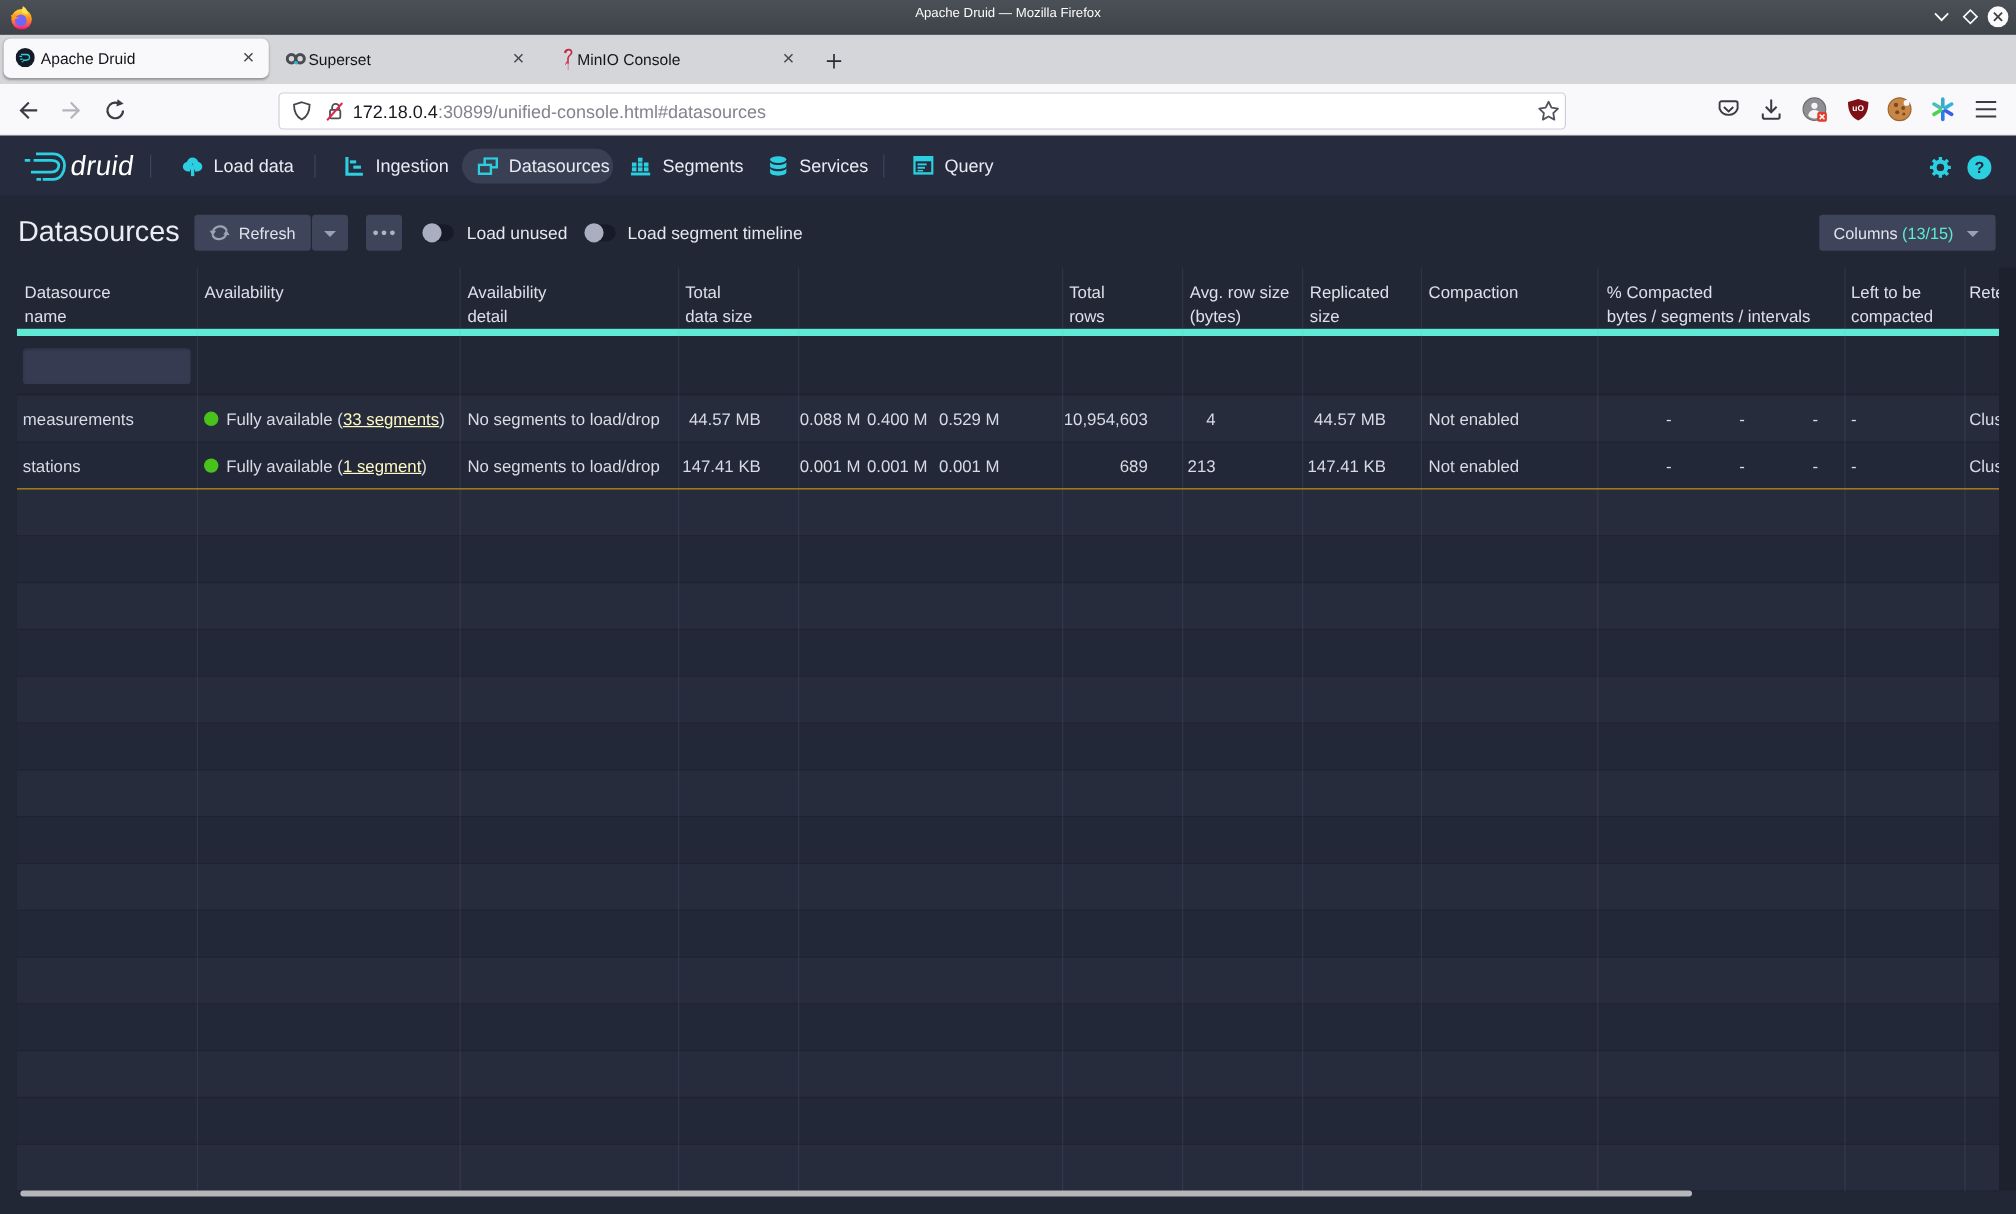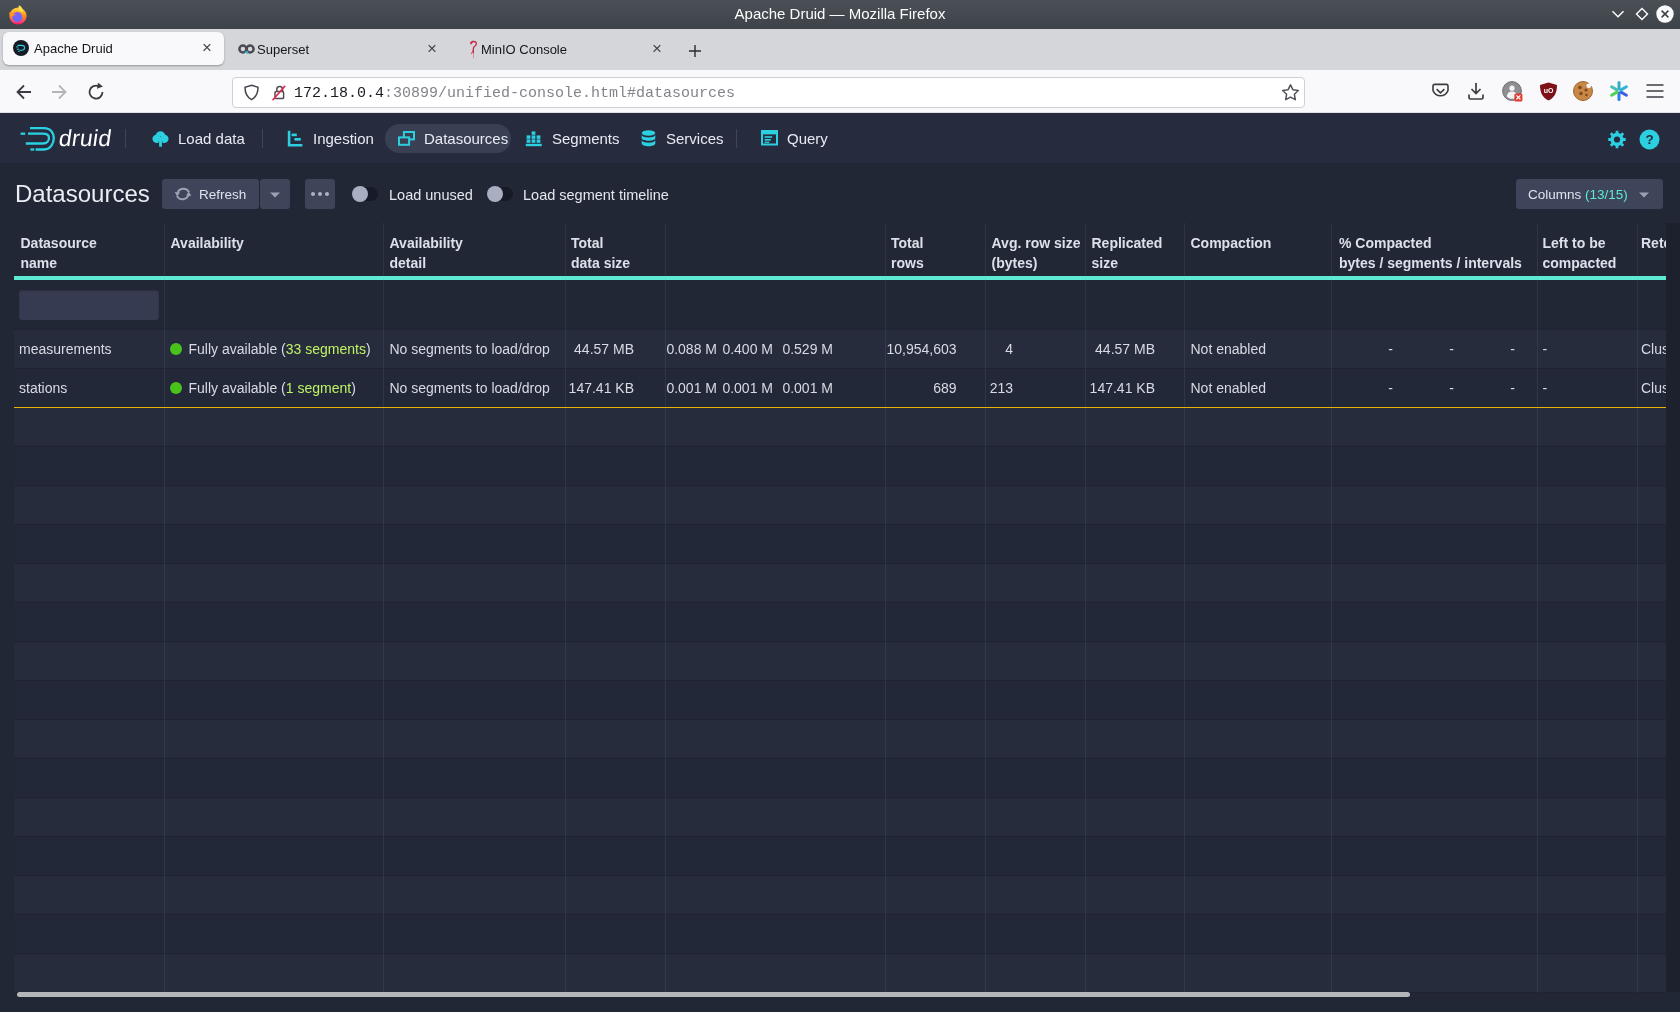--- a/index.html
+++ b/index.html
@@ -3,31 +3,31 @@
 <meta charset="utf-8">
 <style>
   * { margin:0; padding:0; box-sizing:border-box; }
   html,body { width:1680px; height:1012px; overflow:hidden; background:#222735;
     font-family:"Liberation Sans", sans-serif; }
   .abs { position:absolute; }
   
   #titlebar { position:absolute; top:0; left:0; width:1680px; height:29px;
     background:linear-gradient(#4a5056,#3d4348); }
   #titlebar .wtitle { position:absolute; top:5px; left:0; width:1680px; text-align:center;
-    color:#fcfcfc; font-size:15px; }
+    color:#fcfcfc; font-size:11px; }
   #tabbar { position:absolute; top:29px; left:0; width:1680px; height:41px; background:#d5d6da; }
   .tab-active { position:absolute; left:3px; top:3px; width:221px; height:33px;
     background:#f9f9fb; border-radius:6px; box-shadow:0 1px 2px rgba(0,0,0,.3); }
   .tablabel { font-size:13px; color:#15141a; }
   .tabx { position:absolute; top:8px; width:16px; height:16px; color:#47464e; font-size:17px;
     text-align:center; line-height:16px; font-weight:300; }
   #toolbar { position:absolute; top:70px; left:0; width:1680px; height:43px;
     background:#f9f9fb; border-bottom:1px solid #dfdfe4; }
   #urlbar { position:absolute; left:232px; top:7px; width:1073px; height:31px;
-    background:#ffffff; border:1px solid #cfcfd6; border-radius:4px;font-family:Liberation Mono, monospace; }
+    background:#ffffff; border:1px solid #cfcfd6; border-radius:4px; }
   .urltext { position:absolute; left:61px; top:7px; font-size:15px; color:#84838c; white-space:pre; }
   .urltext b { color:#1b1a22; font-weight:normal; }
   
   #dheader { position:absolute; top:113px; left:0; width:1680px; height:50px; background:#272b3e; }
   .dnav { position:absolute; top:0; height:50px; display:flex; align-items:center; gap:9px;
     color:#e8ebf3; font-size:15px; }
   .dsep { position:absolute; top:16px; width:1px; height:19px; background:#3f4459; }
   
   #pgtitle { position:absolute; left:15px; top:180px; font-size:24px; color:#eaedf4; }
   .btn { position:absolute; top:179px; height:30px; background:#3e4459; border-radius:3px;
@@ -35,21 +35,21 @@
   .swtrack { position:absolute; top:187px; width:26px; height:14px; border-radius:7px; background:#171b28; }
   .swknob { position:absolute; top:-1px; left:0px; width:16px; height:16px; border-radius:8px; background:#a9afc0; }
   .swlabel { position:absolute; top:187px; font-size:14.5px; color:#e4e7ee; }
   
   #tablewrap { position:absolute; left:14px; top:223px; width:1652px; height:770px; overflow:hidden; }
   .vline { position:absolute; top:0; width:1px; height:770px; background:rgba(140,150,180,0.13); }
   .trow { position:absolute; left:0; width:1652px; }
   .hcell { position:absolute; color:#dbe0ea; font-size:14px; line-height:20px; }
   .cell { position:absolute; top:0; height:38px; display:flex; align-items:center;
     color:#d6dbe4; font-size:14px; white-space:pre; }
-  .lnk { color:#bef264; }
+  .lnk { color:#fef9c3;text-decoration:underline; }
   .dot { display:inline-block; width:11.5px; height:11.5px; border-radius:6px; background:#49c31c; margin-right:7px; flex:none; }
 </style>
 </head>
 <body>
 
 <div id="titlebar">
   <div class="wtitle">Apache Druid — Mozilla Firefox</div>
   <svg class="abs" style="left:8px;top:5px" width="20" height="20" viewBox="0 0 20 20">
     <defs>
       <linearGradient id="fx1" x1="0" y1="0" x2="0" y2="1">
@@ -304,21 +304,21 @@
   <span class="abs" style="left:12px;top:8px">Columns <span style="color:#5eead4">(13/15)</span></span>
   <svg class="abs" style="left:122px;top:12px" width="12" height="8" viewBox="0 0 12 8">
     <path d="M1 1.5 L6 6.5 L11 1.5 Z" fill="#9aa1b4"></path>
   </svg>
 </div>
 
 <div id="pgtitle">Datasources</div>
 
 <div id="tablewrap">
 
-  <div class="abs" style="left:0;top:0;width:1652px;height:57px;border-bottom:4px solid #5eead4;font-weight:bold;">
+  <div class="abs" style="left:0;top:0;width:1652px;height:57px;border-bottom:6px solid #5eead4;">
     <div class="hcell" style="left:6.5px;top:10px">Datasource<br>name</div>
     <div class="hcell" style="left:156.5px;top:10px">Availability</div>
     <div class="hcell" style="left:375.5px;top:10px">Availability<br>detail</div>
     <div class="hcell" style="left:557px;top:10px">Total<br>data size</div>
     <div class="hcell" style="left:877px;top:10px">Total<br>rows</div>
     <div class="hcell" style="left:977.5px;top:10px">Avg. row size<br>(bytes)</div>
     <div class="hcell" style="left:1077.5px;top:10px">Replicated<br>size</div>
     <div class="hcell" style="left:1176.5px;top:10px">Compaction</div>
     <div class="hcell" style="left:1325px;top:10px">% Compacted<br>bytes / segments / intervals</div>
     <div class="hcell" style="left:1528.5px;top:10px">Left to be<br>compacted</div>

